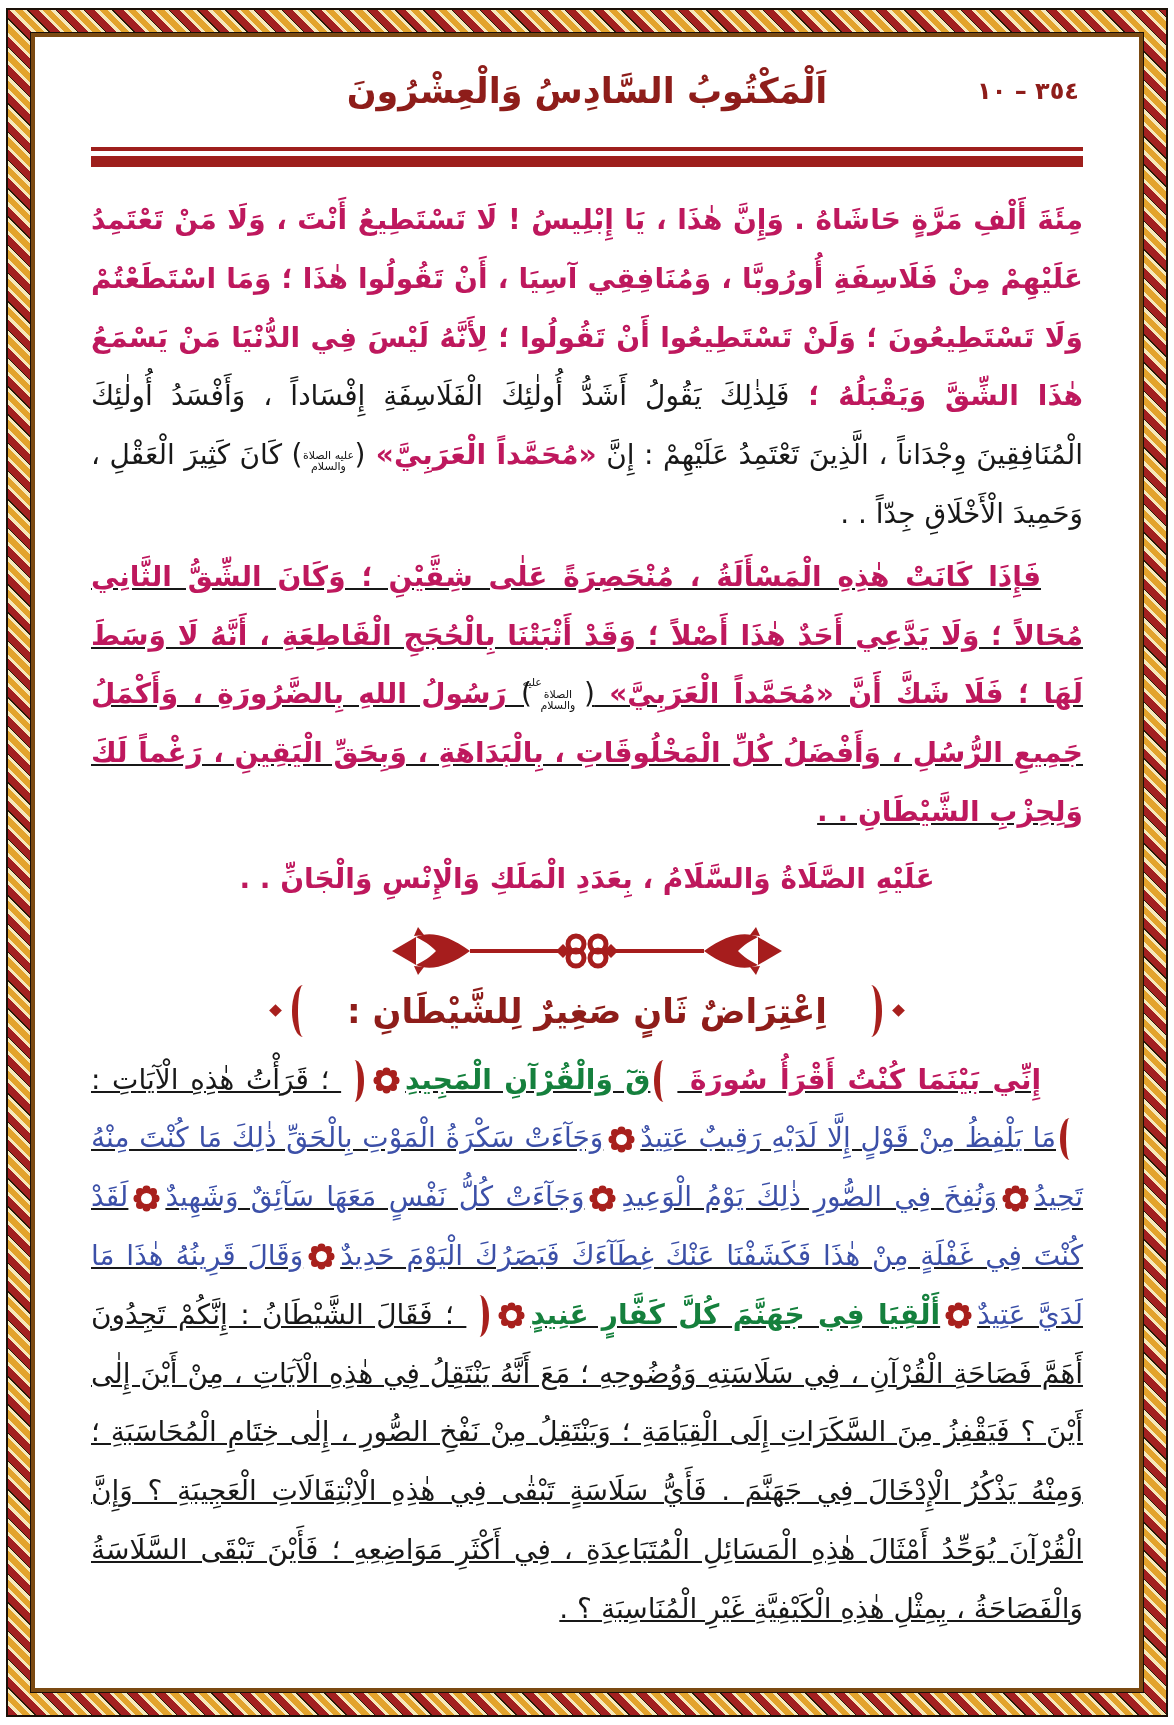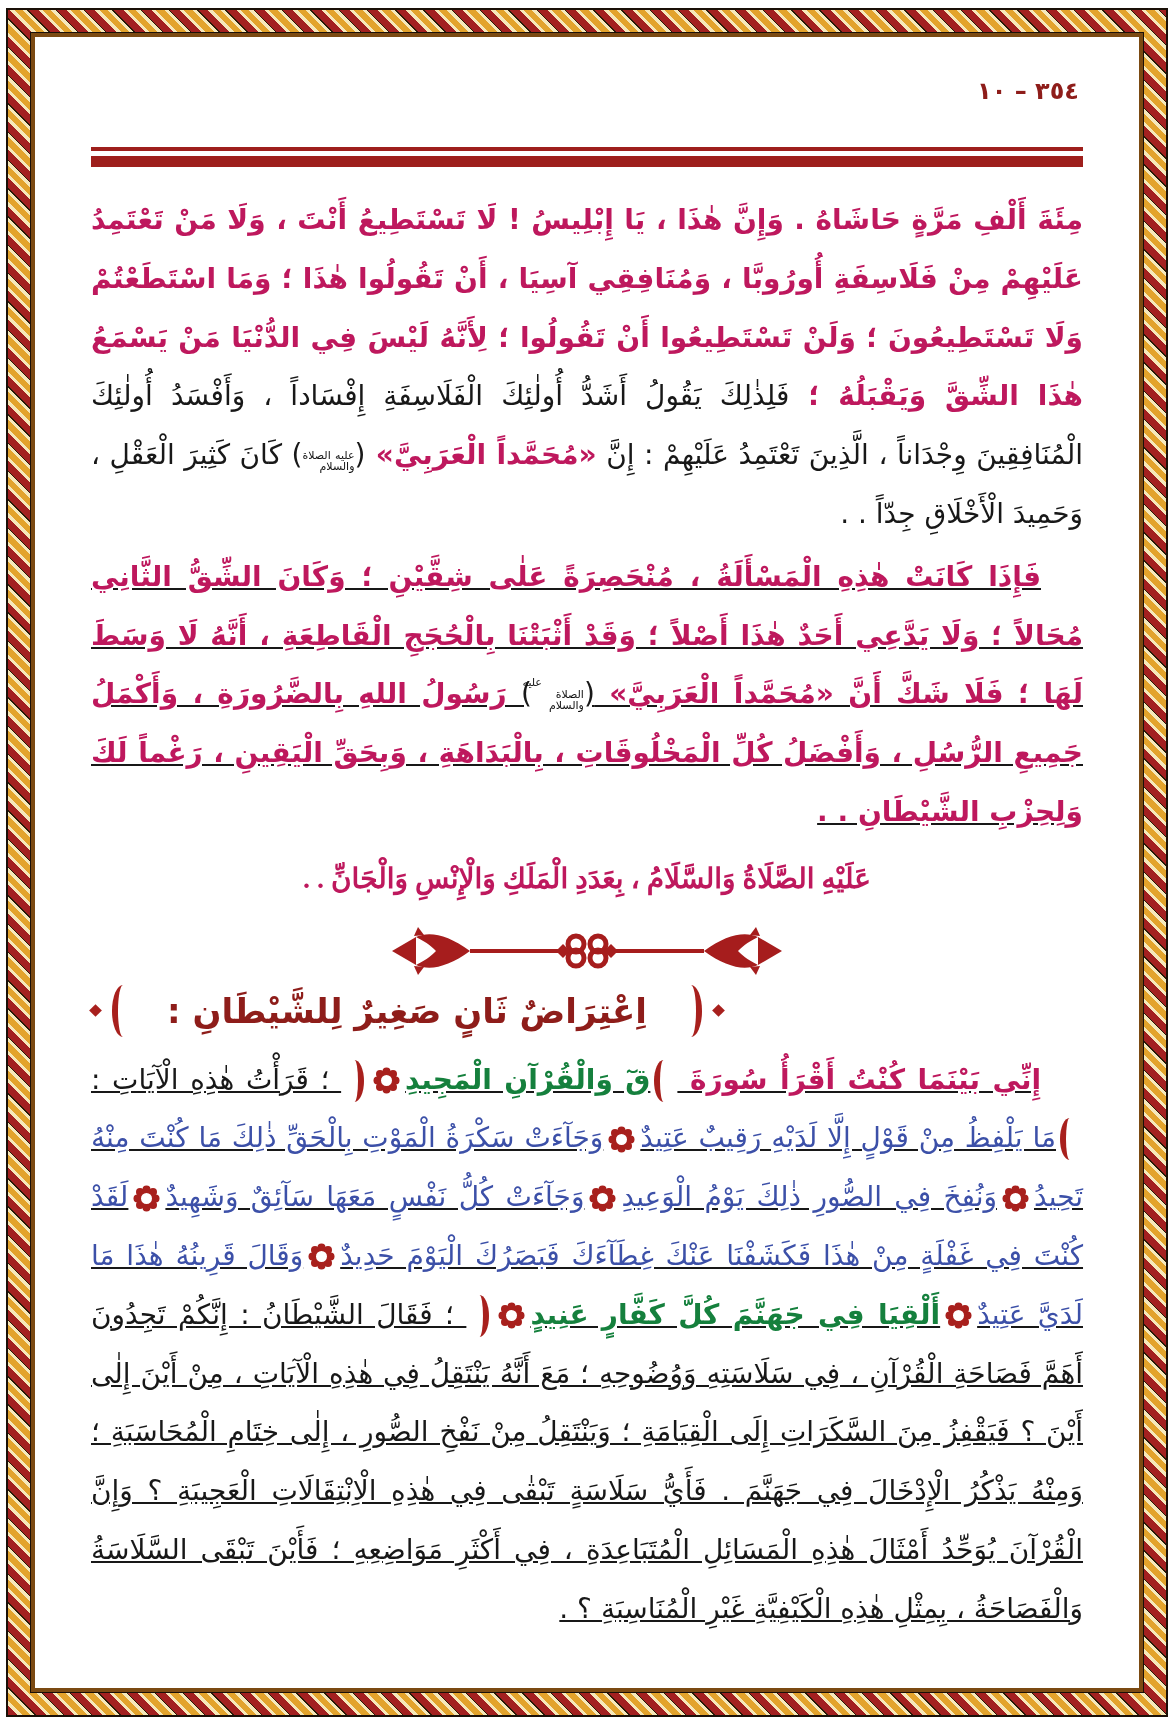--- a/index.html
+++ b/index.html
@@ -11,51 +11,52 @@
   .inner{height:100%;box-sizing:border-box;background:#fff;border:4px solid #7b4a12;
          box-shadow:0 0 0 1px #1a1008;padding:30px 56px 16px;direction:rtl;overflow:hidden;}
   .header{position:relative;height:74px;margin-bottom:6px;}
   .title{position:absolute;left:0;right:0;top:4px;text-align:center;
          font-size:35px;font-weight:bold;color:#8e1d1a;}
   .page-num{position:absolute;right:4px;top:10px;font-size:24px;font-weight:bold;color:#8e1d1a;letter-spacing:2px;}
   .rule-thin{height:4px;background:#9e1f1c;margin-bottom:5px;}
   .rule-thick{height:11px;background:#9e1f1c;margin-bottom:24px;}
   .para{margin:0 0 4px;font-size:28px;line-height:2.1;text-align:justify;color:#181818;}
   .para.indent{text-indent:42px;text-decoration:underline;}
-  .para.center{text-align:center;text-indent:0;margin:8px 0 10px;font-family:Liberation Serif, serif;}
+  .para.center{text-align:center;text-indent:0;margin:8px 0 10px;}
   .seg-maroon{color:#be185d;font-weight:bold;}
   .seg-black{color:#181818;font-weight:normal;}
   .seg-blue{color:#3c50a8;font-weight:normal;}
   .seg-blue-bold{color:#15803d;font-weight:bold;}
   .hon-paren{color:#181818;font-weight:normal;}
-  .honorific{display:inline-block;width:52px;font-size:11px;line-height:1.05;
+  .honorific{display:inline-block;width:52px;font-size:11px;line-height:1.05;text-align:center;
              color:#111;vertical-align:-6px;font-weight:normal;white-space:normal;}
   .rosette{display:inline-block;width:11px;height:11px;background:#fff;border:3px solid #a8201d;
            border-radius:50%;margin:0 10px;vertical-align:middle;
            box-shadow:0 -9px 0 -4.5px #a8201d,0 9px 0 -4.5px #a8201d,9px 0 0 -4.5px #a8201d,
                       -9px 0 0 -4.5px #a8201d,6.5px -6.5px 0 -4.5px #a8201d,-6.5px 6.5px 0 -4.5px #a8201d,
                       6.5px 6.5px 0 -4.5px #a8201d,-6.5px -6.5px 0 -4.5px #a8201d;}
   .qb{display:inline-block;width:13px;height:42px;border-radius:50%;vertical-align:middle;margin:0 4px;}
   .qb-open{border-left:6px solid #a8201d;}
   .qb-close{border-right:6px solid #a8201d;}
   .divider{text-align:center;margin:18px 0 6px;}
-  .heading-row{display:flex;justify-content:flex-end;align-items:center;gap:29px;margin:4px 0 14px;}
+  .heading-row{display:flex;justify-content:center;align-items:center;gap:29px;margin:4px 0 14px;}
   .heading-text{font-size:34px;font-weight:bold;color:#8e1d1a;}
   .qb.big{width:16px;height:52px;}
   .mini-diamond{display:inline-block;width:9px;height:9px;background:#a8201d;transform:rotate(45deg);}
   .hb-wrap{display:flex;align-items:center;gap:8px;}
 </style>
 </head>
 <body>
 
 <div class="page">
   <div class="band">
     <div class="inner">
 
       <div class="header">
+        <div class="title">اَلْمَكْتُوبُ السَّادِسُ وَالْعِشْرُونَ</div>
         <div class="page-num">٣٥٤ – ١٠</div>
       </div>
 
       <div class="rule-thin"></div>
       <div class="rule-thick"></div>
 
       <p class="para"><span class="seg-maroon">مِئَةَ أَلْفِ مَرَّةٍ حَاشَاهُ . وَإِنَّ هٰذَا ، يَا إِبْلِيسُ ! لَا تَسْتَطِيعُ أَنْتَ ، وَلَا مَنْ تَعْتَمِدُ عَلَيْهِمْ مِنْ فَلَاسِفَةِ أُورُوبَّا ، وَمُنَافِقِي آسِيَا ، أَنْ تَقُولُوا هٰذَا ؛ وَمَا اسْتَطَعْتُمْ وَلَا تَسْتَطِيعُونَ ؛ وَلَنْ تَسْتَطِيعُوا أَنْ تَقُولُوا ؛ لِأَنَّهُ لَيْسَ فِي الدُّنْيَا مَنْ يَسْمَعُ هٰذَا الشِّقَّ وَيَقْبَلُهُ ؛ </span><span class="seg-black">فَلِذٰلِكَ يَقُولُ أَشَدُّ أُولٰئِكَ الْفَلَاسِفَةِ إِفْسَاداً ، وَأَفْسَدُ أُولٰئِكَ الْمُنَافِقِينَ وِجْدَاناً ، الَّذِينَ تَعْتَمِدُ عَلَيْهِمْ : إِنَّ </span><span class="seg-maroon">«مُحَمَّداً الْعَرَبِيَّ» </span><span class="hon-wrap"><span class="hon-paren">(</span><span class="honorific">عليه الصلاة والسلام</span><span class="hon-paren">)</span></span><span class="seg-black"> كَانَ كَثِيرَ الْعَقْلِ ، وَحَمِيدَ الْأَخْلَاقِ جِدّاً . .</span></p>
       <p class="para indent"><span class="seg-maroon">فَإِذَا كَانَتْ هٰذِهِ الْمَسْأَلَةُ ، مُنْحَصِرَةً عَلٰى شِقَّيْنِ ؛ وَكَانَ الشِّقُّ الثَّانِي مُحَالاً ؛ وَلَا يَدَّعِي أَحَدٌ هٰذَا أَصْلاً ؛ وَقَدْ أَثْبَتْنَا بِالْحُجَجِ الْقَاطِعَةِ ، أَنَّهُ لَا وَسَطَ لَهَا ؛ فَلَا شَكَّ أَنَّ «مُحَمَّداً الْعَرَبِيَّ» </span><span class="hon-wrap"><span class="hon-paren">(</span><span class="honorific">عليه الصلاة والسلام</span><span class="hon-paren">)</span></span><span class="seg-maroon"> رَسُولُ اللهِ بِالضَّرُورَةِ ، وَأَكْمَلُ جَمِيعِ الرُّسُلِ ، وَأَفْضَلُ كُلِّ الْمَخْلُوقَاتِ ، بِالْبَدَاهَةِ ، وَبِحَقِّ الْيَقِينِ ، رَغْماً لَكَ وَلِحِزْبِ الشَّيْطَانِ . .</span></p>
       <p class="para center"><span class="seg-maroon">عَلَيْهِ الصَّلَاةُ وَالسَّلَامُ ، بِعَدَدِ الْمَلَكِ وَالْإِنْسِ وَالْجَانِّ . .</span></p>
 

